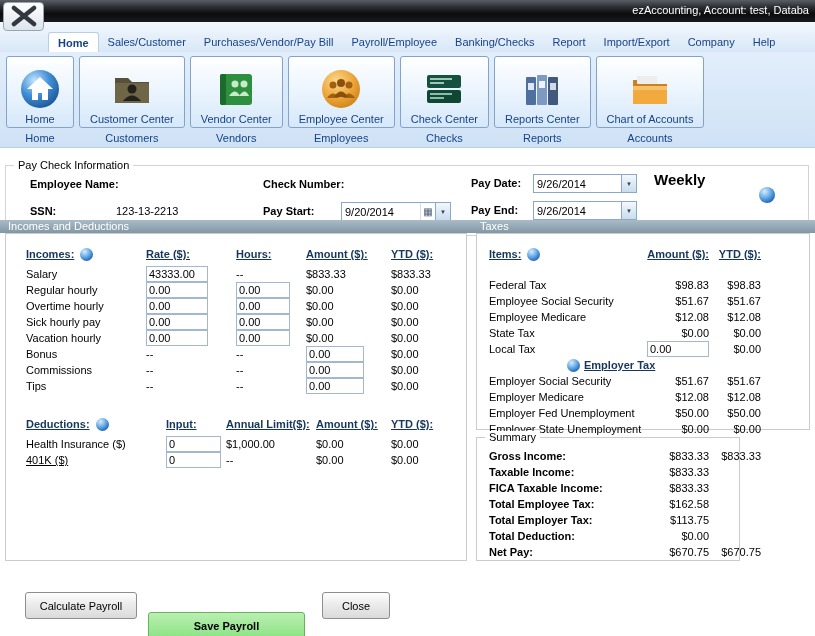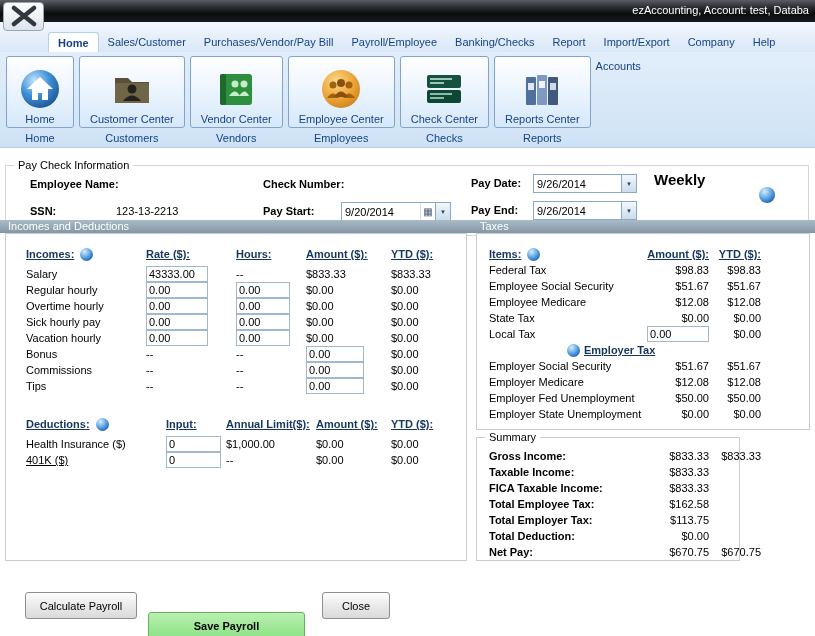--- a/index.html
+++ b/index.html
@@ -76,21 +76,21 @@
     align-items:center; padding-left:20px; height:16px; }
   .ded-head { margin-top:22px; margin-bottom:4px; }
   .inc-head > *, .inc-row > *, .ded-head > *, .ded-row > * { display:flex; align-items:center; }
 
   .txt { height:16px; border:1px solid #a3b8cc; font:inherit; padding:0 2px; background:#fff; }
   .w-rate { width:62px; } .w-hours { width:54px; } .w-amt { width:58px; }
   .w-ded { width:55px; } .w-tax { width:62px; }
 
   .tax-head, .tax-row, .sum-row { display:grid; grid-template-columns:162px 58px 52px;
     align-items:center; padding-left:12px; height:16px; }
-  .tax-head { margin-top:12px; margin-bottom:0; }
+  .tax-head { margin-top:12px; margin-bottom:15px; }
   .tax-head > *, .tax-row > *, .sum-row > * { display:flex; align-items:center; }
   .amt, .ytdc { justify-content:flex-end; text-align:right; }
   .tax-divider { height:16px; display:flex; align-items:center; padding-left:90px; gap:4px; }
   .emp-hd { color:#16365c; font-weight:bold; text-decoration:underline; }
   .sum-wrap { padding-top:10px; }
   .sum-row .s-label { font-weight:bold; white-space:nowrap; }
   .u-line { text-decoration:underline; }
   .gap6 { margin-left:6px; }
 
   
@@ -237,20 +237,31 @@
             <rect x="19" y="14" width="6" height="7" fill="#eef3f9"></rect>
             <rect x="30" y="16" width="6" height="7" fill="#cfd9e8"></rect>
           </svg>
         </span>
         <span class="tool-label">Reports Center</span>
       </div>
       <span class="tool-sub">Reports</span>
     </div>
 
     <div class="tool-group">
+      <div class="tool-btn">
+        <span class="tool-icon">
+          <svg width="44" height="44" viewBox="0 0 44 44">
+            <path d="M5 13 h13 l3 4 h18 v20 H5 Z" fill="#c9821f"></path>
+            <rect x="9" y="9" width="20" height="8" rx="1" fill="#ededed"></rect>
+            <path d="M5 19 h34 v18 H5 Z" fill="#f2a93e"></path>
+            <path d="M5 19 h34 v4 H5 Z" fill="#f7c06b"></path>
+          </svg>
+        </span>
+        <span class="tool-label">Chart of Accounts</span>
+      </div>
       <span class="tool-sub">Accounts</span>
     </div>
 
   </div>
 
   <div class="group-box paycheck-box">
     <span class="box-label">Pay Check Information</span>
 
     <span class="pc-label" style="left:24px; top:12px;">Employee Name:</span>
 

